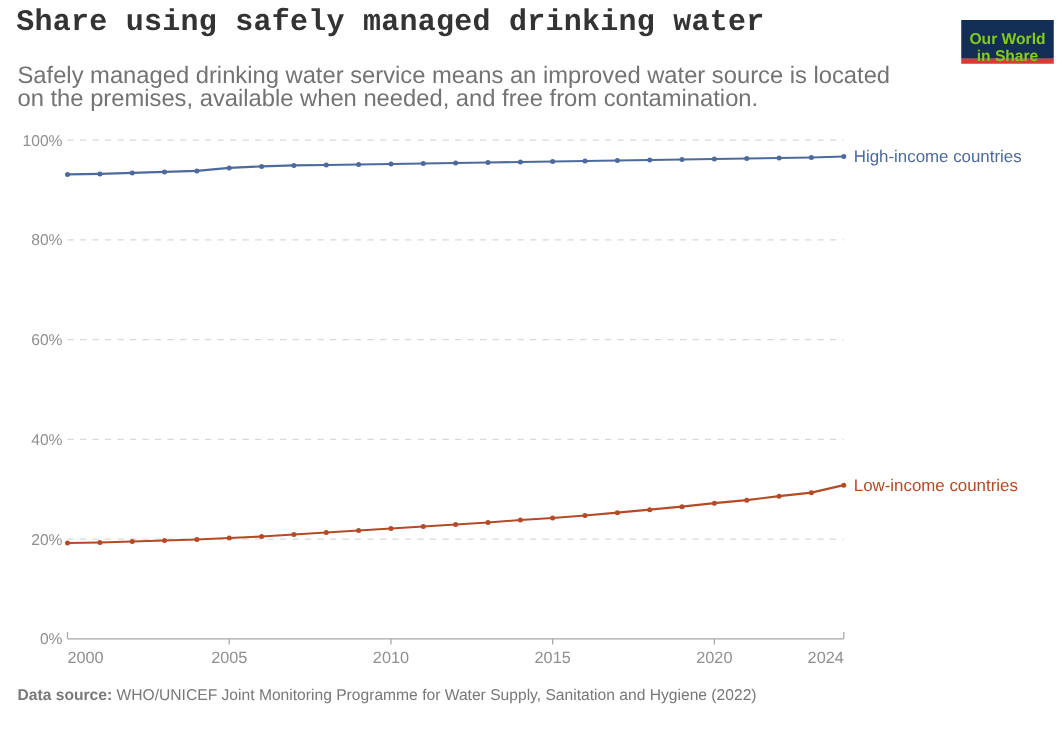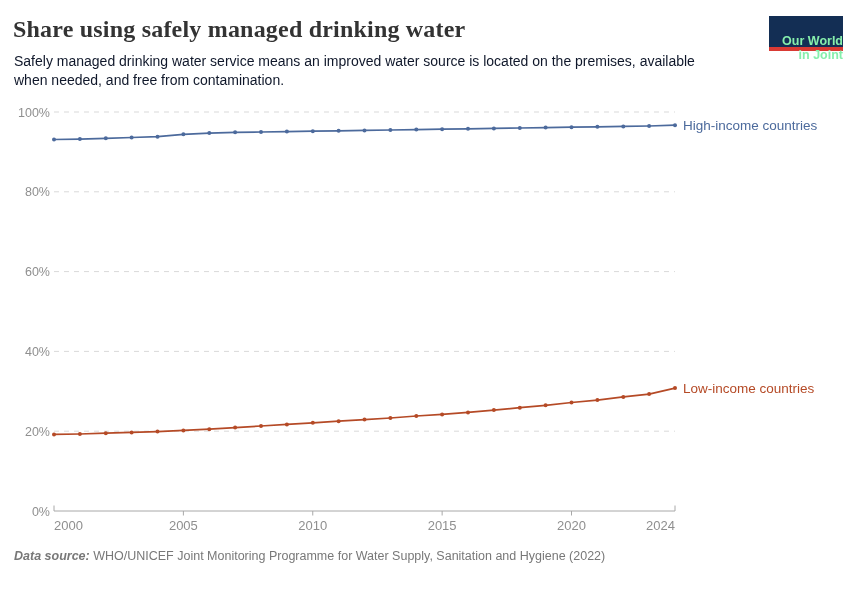--- a/index.html
+++ b/index.html
@@ -1,42 +1,42 @@
 <!DOCTYPE html>
 <html><head>
 <meta charset="utf-8">
 <style>
   html,body{margin:0;padding:0;background:#fff;}
   .canvas{
     position:relative;width:850px;height:600px;background:#ffffff;overflow:hidden;
     font-family:"Liberation Sans", sans-serif;
   }
   .chart-title{
-    position:absolute;left:13px;top:15px;width:740px;
-    font-family:Liberation Serif, serif;font-weight:bold;font-size:24px;
+    position:absolute;left:13px;top:5px;width:740px;
+    font-family:Liberation Mono, monospace;font-weight:bold;font-size:24px;
     color:#333333;letter-spacing:0.2px;line-height:28px;
   }
   .chart-subtitle{
     position:absolute;left:14px;top:52px;max-width:714px;
-    font-size:14px;color:#0f172a;line-height:18.5px;
+    font-size:19px;color:#737373;line-height:18.5px;
   }
   .logo{
     position:absolute;top:16px;right:7px;width:74px;height:35px;
   }
   .logo-text{
-    height:31px;color:#86efac;text-align:right;
-    font-size:12.5px;font-weight:bold;line-height:14px;padding-top:18px;box-sizing:border-box;
+    height:31px;color:#84cc16;text-align:center;
+    font-size:12.5px;font-weight:bold;line-height:14px;padding-top:8px;box-sizing:border-box;
   }
   .logo-bar{height:4px;}
   .chart-svg{position:absolute;left:0;top:0;}
   .footer{
     position:absolute;left:14px;top:547px;width:800px;
     font-size:12.5px;color:#787878;line-height:19.5px;
   }
-  .footer .bold{font-weight:bold;font-style:italic;}
+  .footer .bold{font-weight:bold;}
 </style>
 </head>
 <body>
 
 <div class="canvas">
 
   <svg class="chart-svg" width="850" height="600" viewBox="0 0 850 600">
       <line x1="54" y1="511" x2="675" y2="511" stroke="#a8a8a8" stroke-width="1"></line>
       <text x="50" y="515.5" text-anchor="end" fill="#8f8f8f" font-size="12.5" font-family="&quot;Liberation Sans&quot;, sans-serif">0%</text>
       <line x1="54" y1="431.2" x2="675" y2="431.2" stroke="#d9d9d9" stroke-width="1" stroke-dasharray="5,5"></line>
@@ -117,21 +117,21 @@
       <text x="683" y="392.608" fill="#b54a26" font-size="13.5" font-family="&quot;Liberation Sans&quot;, sans-serif">Low-income countries</text>
     </svg>
 
   <div class="chart-title">Share using safely managed drinking water</div>
 
   <div class="chart-subtitle">Safely managed drinking water service means an improved water source is located on the premises, available when needed, and free from contamination.</div>
 
   <div class="logo">
     <div class="logo-text" style="background: rgb(19, 46, 84);">
       <span>Our World</span><br>
-      <span>in Joint</span>
+      <span>in Share</span>
     </div>
     <div class="logo-bar" style="background: rgb(217, 58, 52);"></div>
   </div>
 
   <div class="footer">
     <div><span class="bold">Data source:</span><span> WHO/UNICEF Joint Monitoring Programme for Water Supply, Sanitation and Hygiene (2022)</span></div>
   </div>
 
 </div>
 

